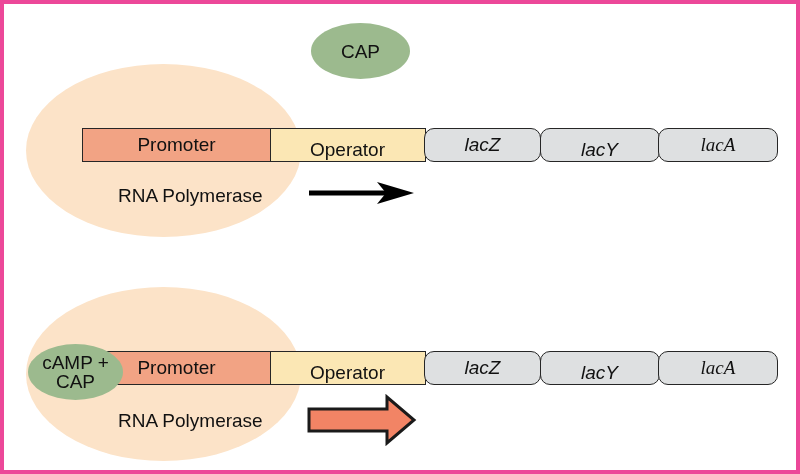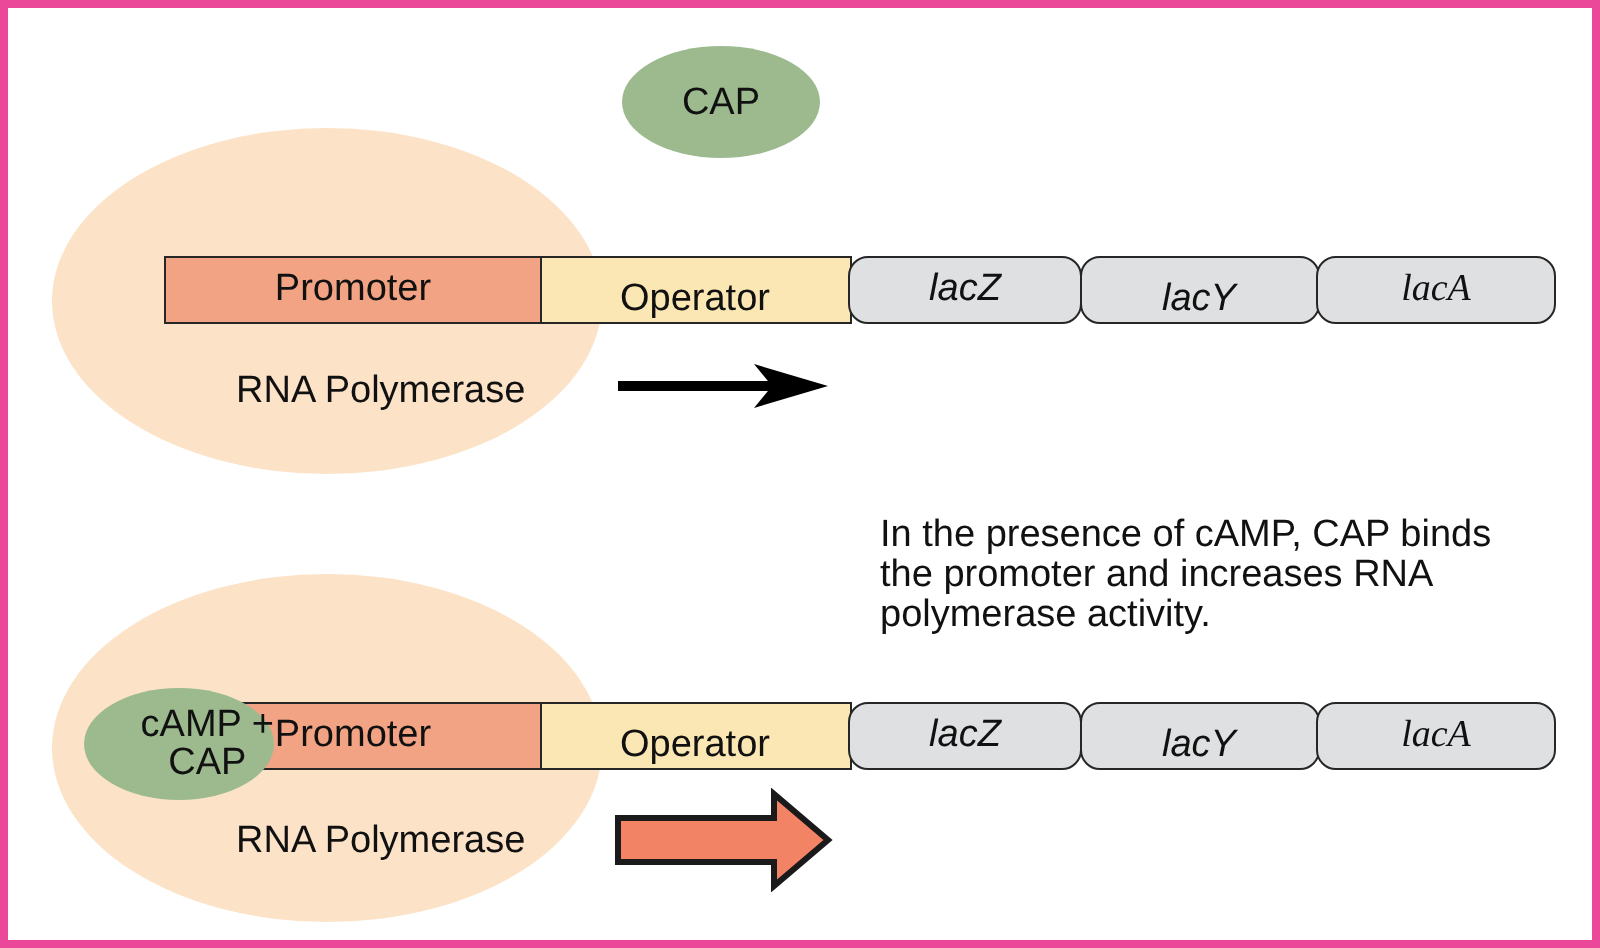--- a/index.html
+++ b/index.html
@@ -99,43 +99,40 @@
 
   <div class="arrow-wrap" style="left:302px; top:176px;">
     <svg width="110" height="26" xmlns="http://www.w3.org/2000/svg">
       <line x1="3" y1="13" x2="86" y2="13" stroke="#000000" stroke-width="5"></line>
       <polygon points="71,2 108,13 71,24 80,13" fill="#000000"></polygon>
     </svg>
   </div>
 
   <div class="ellipse peach-ellipse" style="left:22px; top:283px; width:275px; height:174px;"></div>
 
-  <div class="caption" style="left:436px; top:254px;">In the presence of cAMP, CAP binds
-the promoter and increases RNA
-polymerase activity.</div>
 
   <div class="operon-row" style="top:347px;">
     <div class="segment seg-promoter">
       <span>Promoter</span>
     </div>
     <div class="segment seg-operator">
       <span>Operator</span>
     </div>
     <div class="segment seg-gene seg-lacz">
       <span>lacZ</span>
     </div>
     <div class="segment seg-gene seg-lacy">
       <span>lacY</span>
     </div>
     <div class="segment seg-gene seg-laca">
       <span>lacA</span>
     </div>
   </div>
 
-  <div class="ellipse green-ellipse" style="left:38px; top:340px; width:95px; height:56px;justify-content:flex-end;">
+  <div class="ellipse green-ellipse" style="left:24px; top:340px; width:95px; height:56px;">
     <span>cAMP +
 CAP</span>
   </div>
 
   <div class="rnap-label" style="top:406px;">RNA Polymerase</div>
 
   <div class="arrow-wrap" style="left:302px; top:390px;">
     <svg width="112" height="52" xmlns="http://www.w3.org/2000/svg">
       <polygon points="3,15 81,15 81,3 108,26 81,49 81,37 3,37" fill="#f28465" stroke="#1a1a1a" stroke-width="3" stroke-linejoin="miter"></polygon>
     </svg>

